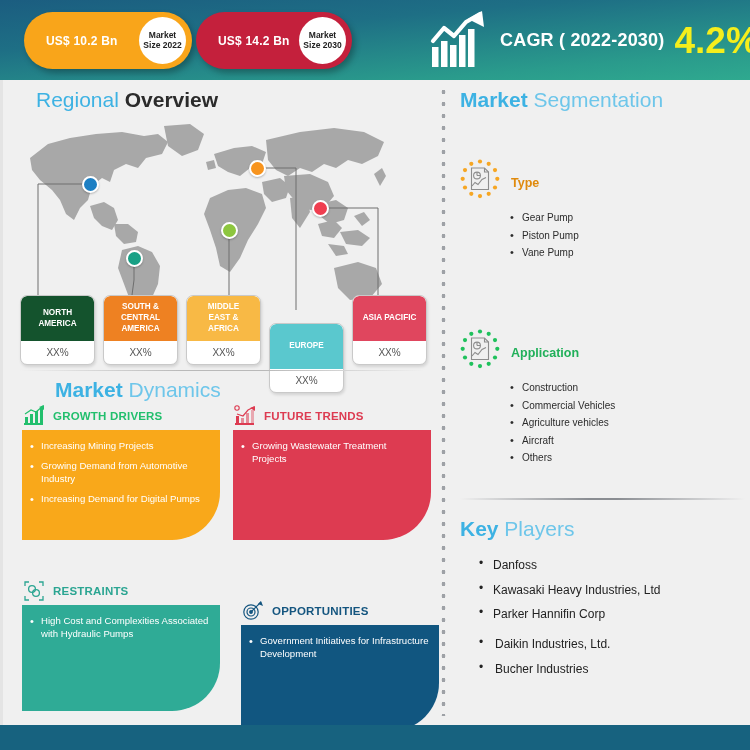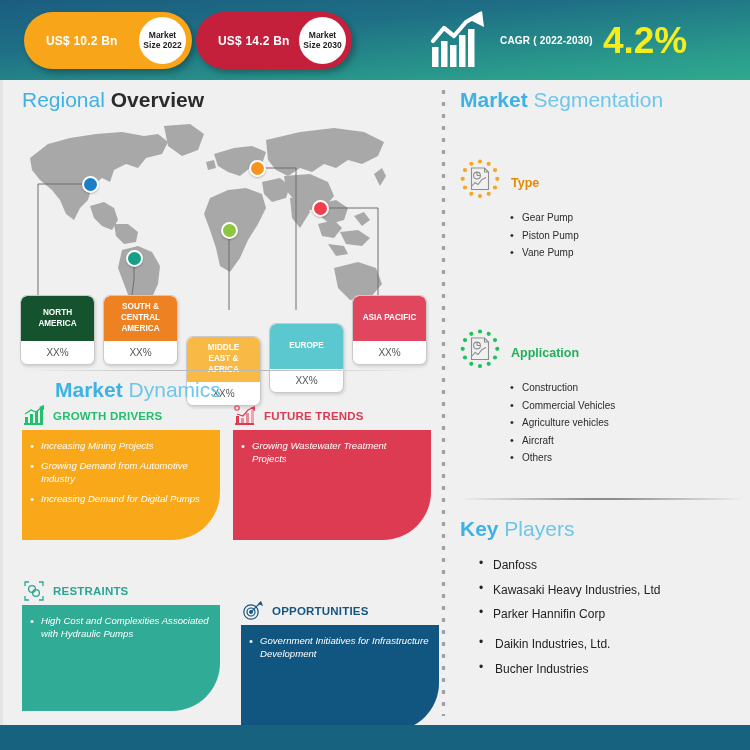--- a/index.html
+++ b/index.html
@@ -31,29 +31,29 @@
     position:absolute;right:6px;top:5px;width:47px;height:47px;border-radius:50%;
     background:#ffffff;display:flex;flex-direction:column;align-items:center;justify-content:center;
     line-height:1.12;
   }
   .pill .pill-circle span{font-size:8.5px;font-weight:bold;color:#222;white-space:nowrap;}
   #pill-2022{left:24px;width:168px;background:#f9a51a;}
   #pill-2030{left:196px;width:156px;background:#c4203c;}
 
   .cagr-wrap{position:absolute;left:430px;top:8px;display:flex;align-items:center;height:64px;}
   .cagr-icon{width:62px;height:58px;position:relative;margin-right:8px;}
-  .cagr-label{color:#ffffff;font-size:10px;font-weight:bold;letter-spacing:.2px;white-space:nowrap;}
+  .cagr-label{color:#ffffff;font-size:18px;font-weight:bold;letter-spacing:.2px;white-space:nowrap;}
   .cagr-value{color:#f5ee1c;font-size:37px;font-weight:bold;margin-left:10px;line-height:1;}
 
   
   .left-col{position:absolute;left:0;top:80px;width:440px;height:640px;}
   .sect-title{font-size:21px;color:#35b4e8;margin:0;white-space:nowrap;}
   .sect-title b{color:#35b4e8;font-weight:bold;}
 
-  #regional-title{position:absolute;left:22px;top:8px;}
+  #regional-title{position:absolute;left:36px;top:8px;}
   #regional-title b{color:#3db2e3;font-weight:normal;}
   #regional-title i{font-style:normal;font-weight:bold;color:#2b2b2b;}
 
   .map-area{position:absolute;left:18px;top:40px;width:404px;height:225px;}
 
   .pin{position:absolute;width:17px;height:17px;border-radius:50%;border:2.5px solid #ffffff;box-sizing:border-box;box-shadow:0 1px 2px rgba(0,0,0,.25);}
 
   .region-boxes{position:absolute;left:20px;top:215px;width:410px;height:72px;}
   .region-card{
     position:absolute;top:0;width:73px;height:68px;
@@ -76,21 +76,20 @@
   #dynamics-title i{font-style:normal;font-weight:bold;color:#3db2e3;}
   #dynamics-title b{font-weight:normal;color:#6ec6ea;}
 
   .dyn-block{position:absolute;width:198px;}
   .dyn-head{display:flex;align-items:center;height:22px;margin-bottom:3px;}
   .dyn-head .dyn-ico{width:24px;height:22px;margin-right:7px;flex:0 0 24px;}
   .dyn-head .dyn-lbl{font-size:11.5px;font-weight:bold;letter-spacing:.2px;}
   .dyn-body{
     padding:10px 10px 10px 8px;box-sizing:border-box;color:#ffffff;
     border-radius:0 0 48px 0;
-    font-style:italic;
   }
   .dyn-body ul{margin:0;padding:0;list-style:none;}
   .dyn-body li{
     position:relative;padding-left:11px;margin-bottom:7px;
     font-size:9.6px;line-height:1.34;
   }
   .dyn-body li:before{content:"•";position:absolute;left:0;top:-1px;font-size:11px;}
 
   #blk-drivers{left:22px;top:325px;}
   #blk-drivers .dyn-lbl{color:#22bf6d;}
@@ -251,21 +250,21 @@
         <div class="region-val">XX%</div>
       </div>
 
       <div class="region-card" style="left:83px;">
         <div class="region-head" style="background:#ee8122;">
           <div><span>SOUTH  &amp;</span><br><span>CENTRAL</span><br><span>AMERICA</span></div>
         </div>
         <div class="region-val">XX%</div>
       </div>
 
-      <div class="region-card" style="left:166px;margin-top:41px;">
+      <div class="region-card" style="left:166px;">
         <div class="region-head" style="background:#f8b945;">
           <div><span>MIDDLE</span><br><span>EAST &amp;</span><br><span>AFRICA</span></div>
         </div>
         <div class="region-val">XX%</div>
       </div>
 
       <div class="region-card" style="left:249px;margin-top:28px;">
         <div class="region-head" style="background:#5ac8ce;">
           <div><span>EUROPE</span></div>
         </div>

